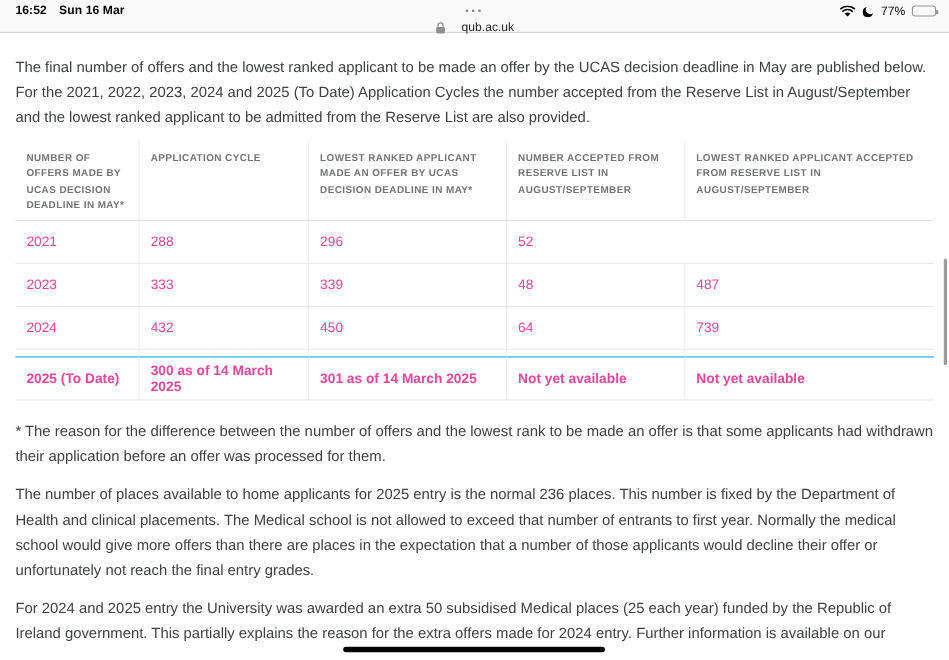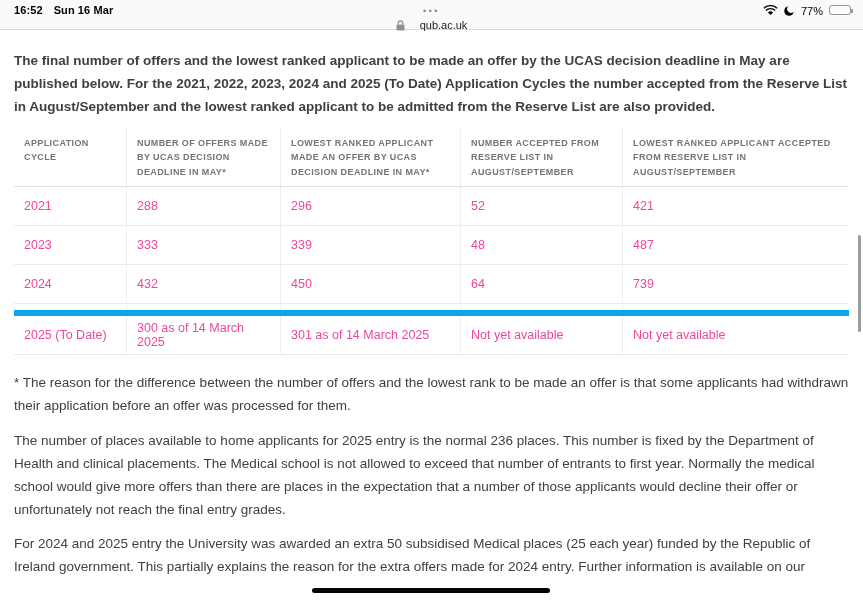--- a/index.html
+++ b/index.html
@@ -58,21 +58,21 @@
     width: 2px; height: 4px; background: rgba(0,0,0,.4);
     border-radius: 0 1px 1px 0;
   }
 
   
   .content { padding: 0 14px; }
   .content p {
     font-size: 13.5px; line-height: 23px; color: #3f4041;
     margin: 0;
   }
-  .p-intro   { margin-top: 19px !important; font-weight: bold; }
+  .p-intro   { margin-top: 19px !important; }
   .p-foot    { margin-top: 16px !important; }
   .p-places  { margin-top: 12px !important; }
   .p-roi     { margin-top: 11px !important; }
 
   
   .tbl { margin-top: 9px; width: 835px; }
   .tbl-grid {
     display: grid;
     grid-template-columns: 112px 154px 180px 162px 1fr;
   }
@@ -82,21 +82,21 @@
     font-size: 9px; font-weight: bold; letter-spacing: .4px;
     line-height: 14.3px; color: #737476;
   }
   .tbl-row { border-bottom: 1px solid #eaeaea; }
   .tbl-row > div {
     height: 38px; padding: 0 10px;
     display: flex; align-items: center;
     font-size: 12.5px; color: #ec4899;
   }
   .tbl-spacer > div { height: 6px; }
-  .tbl-last { border-top: 6px solid #0ea5e9; border-bottom: 1px solid #eaeaea; }
+  .tbl-last { border-top: 1px solid #0ea5e9; border-bottom: 1px solid #eaeaea; font-weight: bold; }
   .tbl-grid > div + div { border-left: 1px solid #efefef; }
 
   
   .scroll-indicator {
     position: absolute; right: 2px; top: 235px;
     width: 3px; height: 97px;
     background: #9c9c9c; border-radius: 2px;
   }
   .home-indicator {
     position: absolute; left: 312px; top: 588px;
@@ -148,33 +148,32 @@
       </span>
     </div>
   </div>
 
   <div class="content">
 
     <p class="p-intro">The final number of offers and the lowest ranked applicant to be made an offer by the UCAS decision deadline in May are published below. For the 2021, 2022, 2023, 2024 and 2025 (To Date) Application Cycles the number accepted from the Reserve List in August/September and the lowest ranked applicant to be admitted from the Reserve List are also provided.</p>
 
     <div class="tbl">
       <div class="tbl-grid tbl-head">
+        <div>NUMBER OF OFFERS MADE BY UCAS DECISION DEADLINE IN MAY*</div>
         <div>APPLICATION CYCLE</div>
-        <div>NUMBER OF OFFERS MADE BY UCAS DECISION DEADLINE IN MAY*</div>
         <div>LOWEST RANKED APPLICANT MADE AN OFFER BY UCAS DECISION DEADLINE IN MAY*</div>
         <div>NUMBER ACCEPTED FROM RESERVE LIST IN AUGUST/SEPTEMBER</div>
         <div>LOWEST RANKED APPLICANT ACCEPTED FROM RESERVE LIST IN AUGUST/SEPTEMBER</div>
       </div>
 
       <div class="tbl-grid tbl-row">
         <div>2021</div>
         <div>288</div>
         <div>296</div>
         <div>52</div>
-        <div>421</div>
       </div>
       <div class="tbl-grid tbl-row">
         <div>2023</div>
         <div>333</div>
         <div>339</div>
         <div>48</div>
         <div>487</div>
       </div>
       <div class="tbl-grid tbl-row">
         <div>2024</div>

